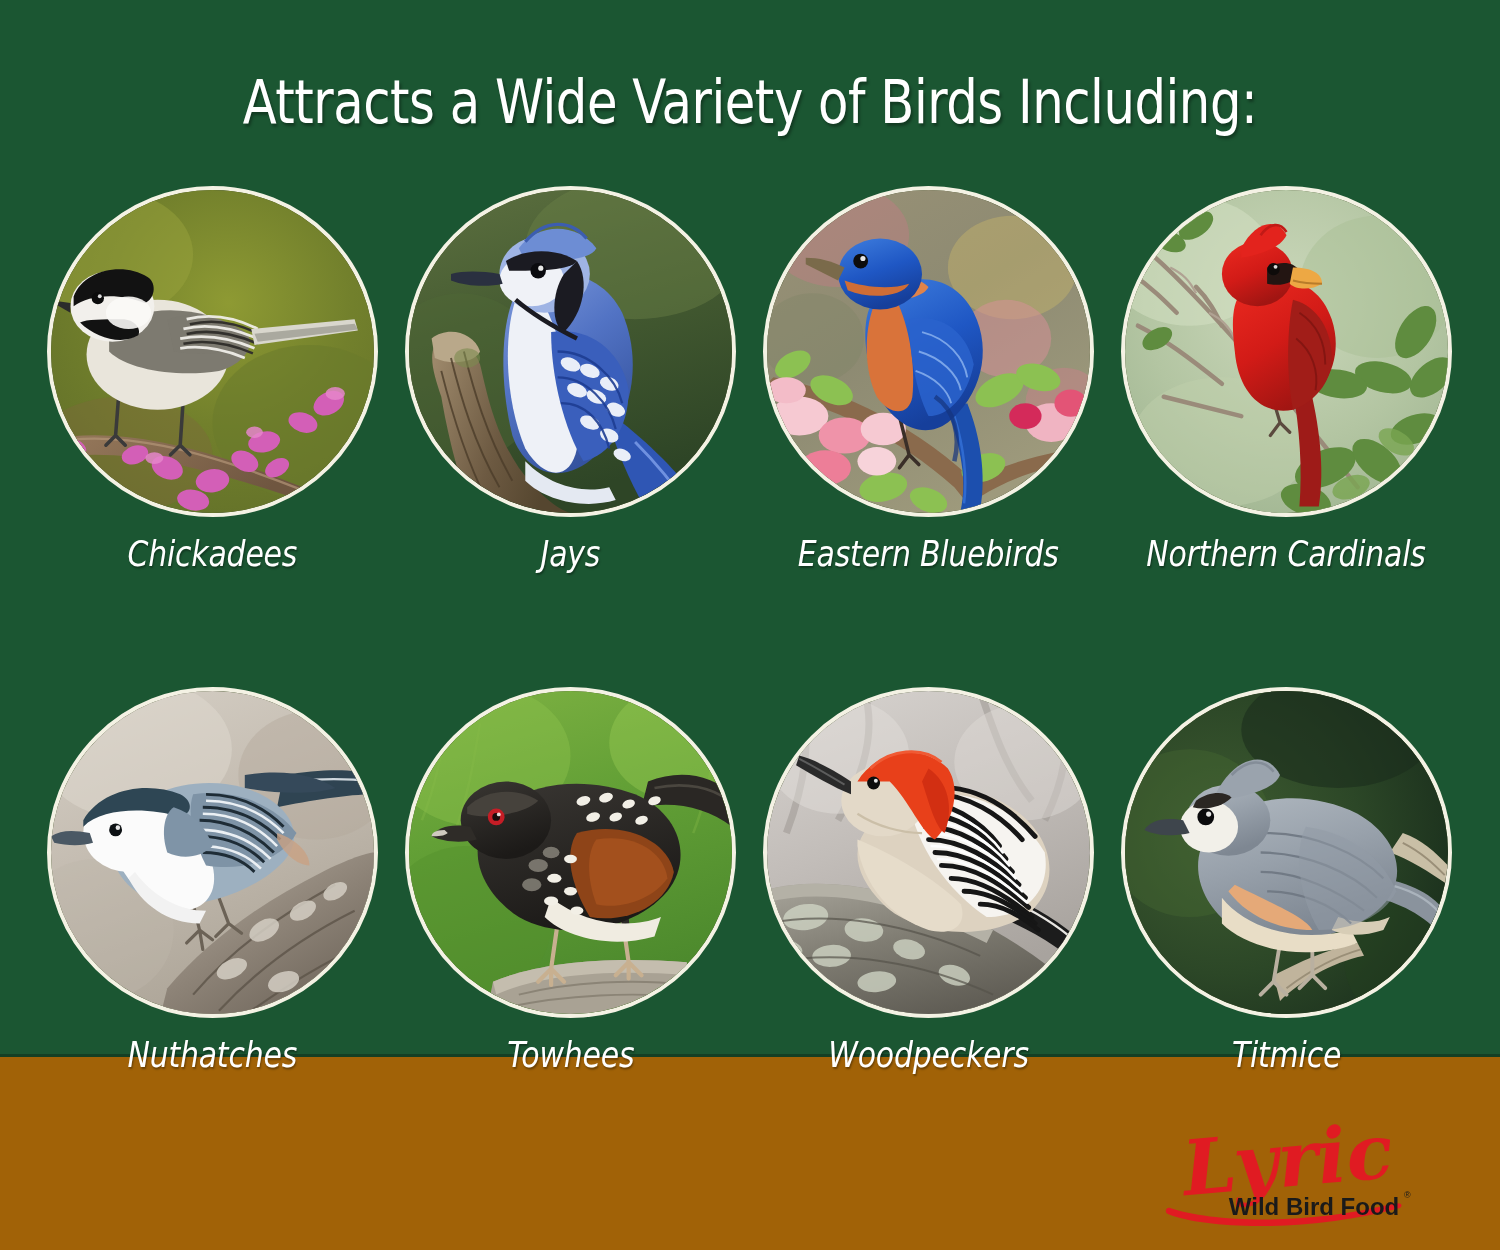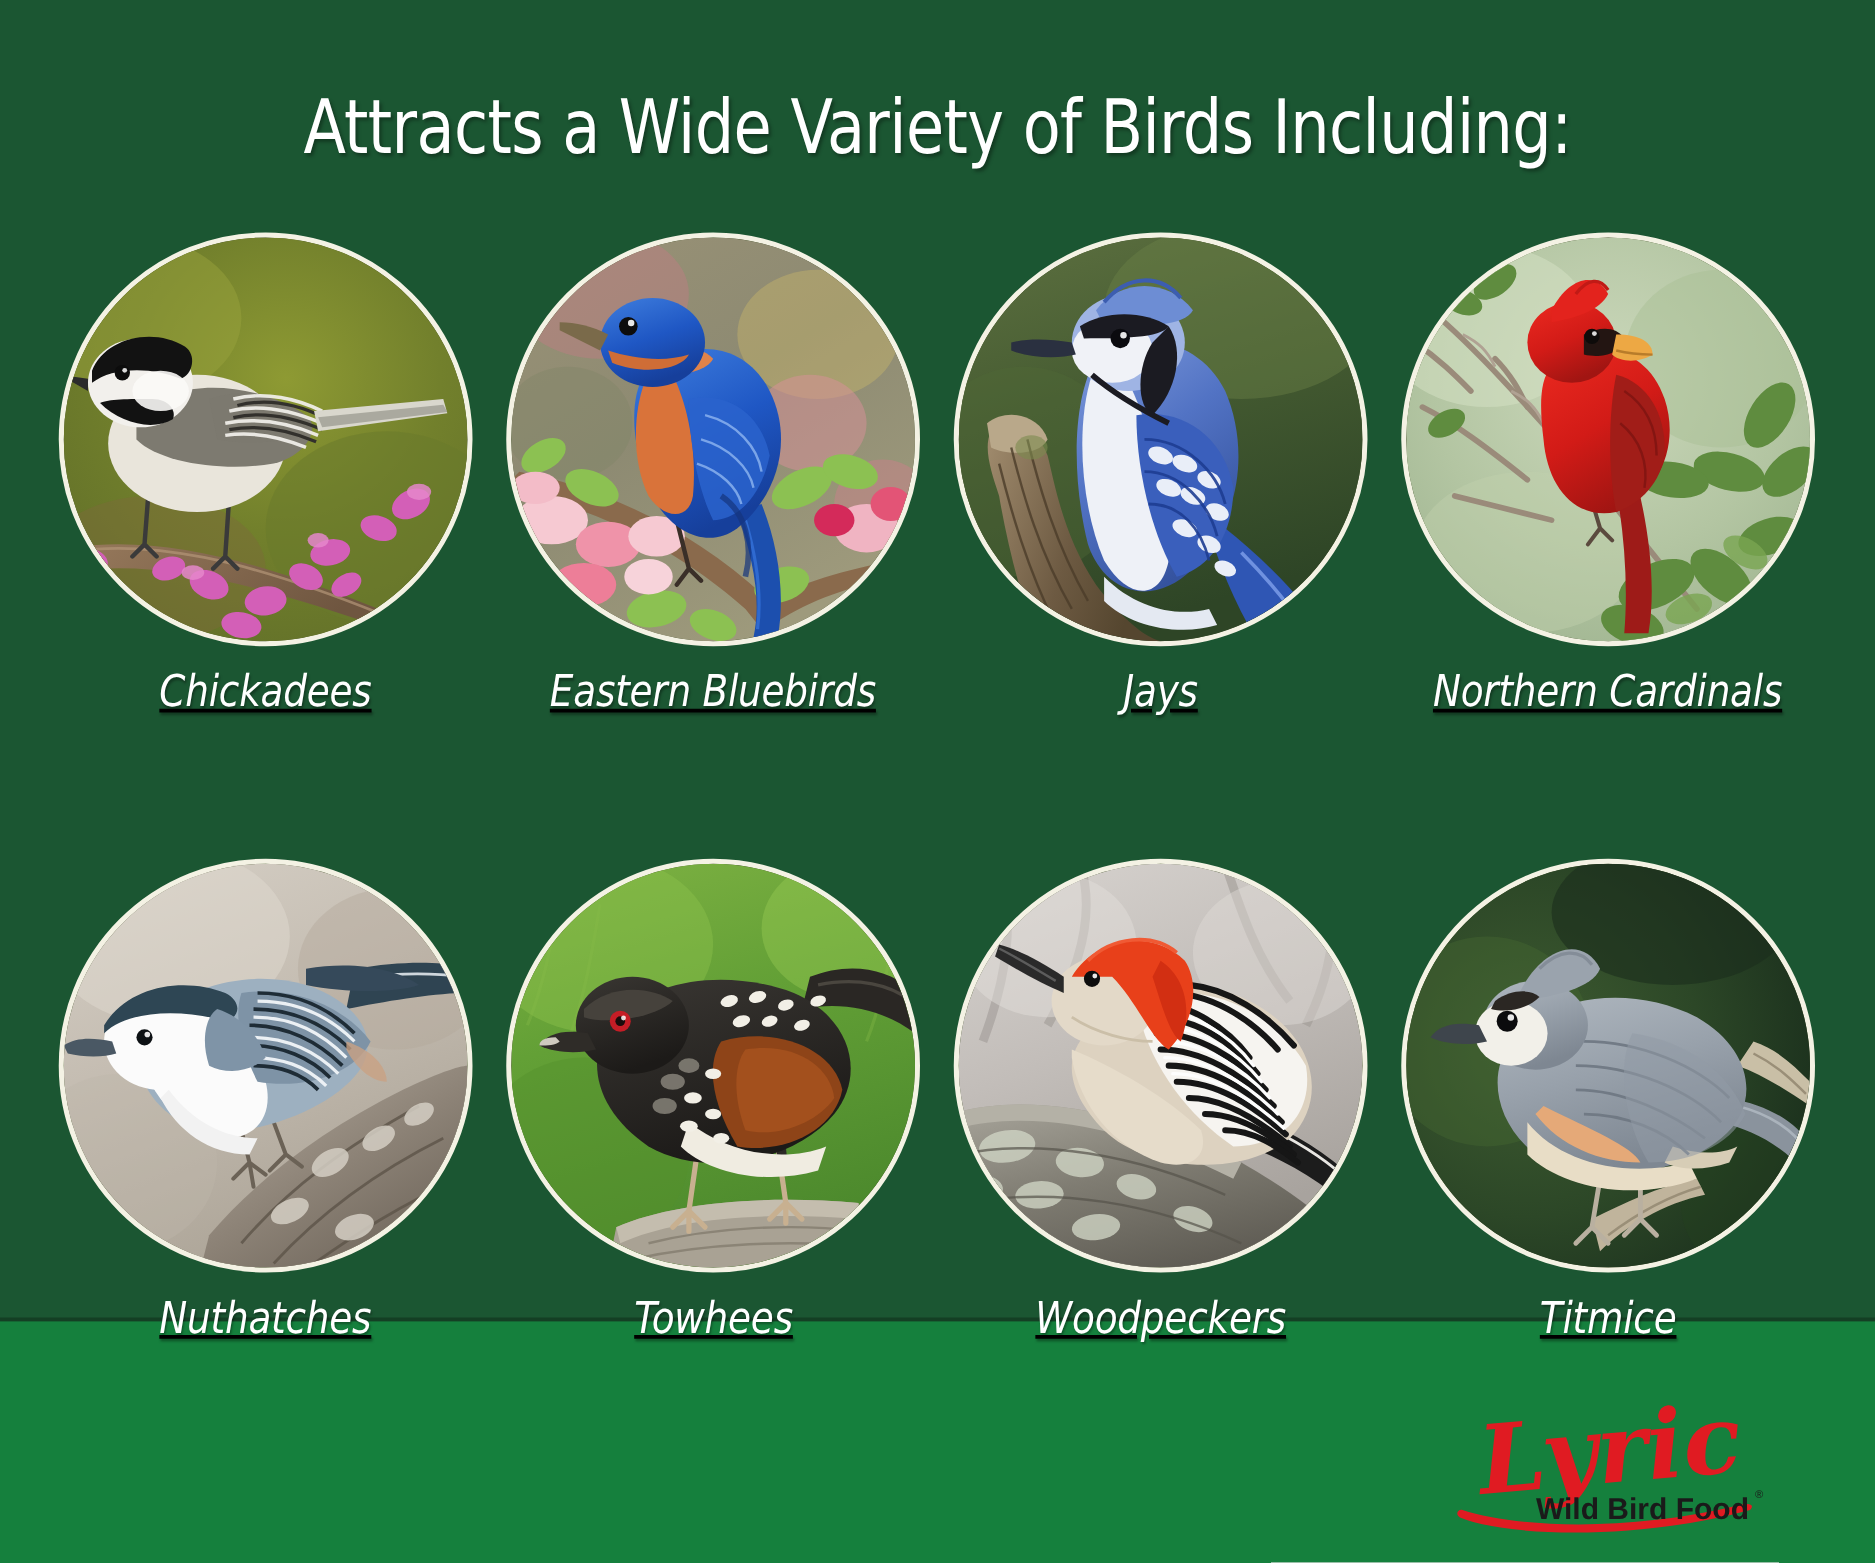--- a/index.html
+++ b/index.html
@@ -10,21 +10,21 @@
   body {
     width: 1500px;
     height: 1250px;
     font-family: "Liberation Sans", sans-serif;
     overflow: hidden;
   }
   .page {
     position: relative;
     width: 1500px;
     height: 1250px;
-    background: #15803d;
+    background: #a16207;
   }
   .green-panel {
     position: absolute;
     left: 0;
     top: 0;
     width: 1500px;
     height: 1057px;
     background: #1b5632;
     border-bottom: 3px solid #143f24;
     box-sizing: border-box;
@@ -48,21 +48,20 @@
   }
   .grid {
     position: absolute;
     left: 47px;
     top: 186px;
     width: 1406px;
   }
   .row {
     display: flex;
     gap: 27px;
-    text-decoration: underline;
   }
   .row.second { margin-top: 114px; }
   .cell {
     width: 331px;
     display: flex;
     flex-direction: column;
     align-items: center;
   }
   .photo-circle {
     width: 331px;
@@ -181,95 +180,20 @@
             <ellipse cx="24" cy="38" rx="7" ry="5" fill="#fbfaf7" opacity="0.9"></ellipse>
           </svg>
         </div>
         <div class="caption">Chickadees</div>
       </div>
 
       <div class="cell">
         <div class="photo-circle">
           <svg viewBox="0 0 100 100" preserveAspectRatio="xMidYMid slice">
             <defs>
-              <linearGradient id="bbbg" x1="0" y1="0" x2="0.6" y2="1">
-                <stop offset="0%" stop-color="#9a9276"></stop>
-                <stop offset="50%" stop-color="#8d8a72"></stop>
-                <stop offset="100%" stop-color="#9e9a7c"></stop>
-              </linearGradient>
-              <linearGradient id="bbblue" x1="0" y1="0" x2="0.4" y2="1">
-                <stop offset="0%" stop-color="#3f7ede"></stop>
-                <stop offset="55%" stop-color="#1f57c4"></stop>
-                <stop offset="100%" stop-color="#163f9b"></stop>
-              </linearGradient>
-            </defs>
-            <rect width="100" height="100" fill="url(#bbbg)"></rect>
-            <ellipse cx="22" cy="14" rx="22" ry="16" fill="#c07d86" opacity="0.45"></ellipse>
-            <ellipse cx="76" cy="24" rx="20" ry="16" fill="#cdb96a" opacity="0.4"></ellipse>
-            <ellipse cx="74" cy="46" rx="14" ry="12" fill="#d98f9a" opacity="0.5"></ellipse>
-            <ellipse cx="92" cy="66" rx="12" ry="11" fill="#cf7f8c" opacity="0.45"></ellipse>
-            <ellipse cx="14" cy="46" rx="16" ry="14" fill="#7f8466" opacity="0.4"></ellipse>
-
-            <path d="M-2 62 C 18 66, 40 76, 58 92 L 62 97 L 66 92 C 48 74, 24 62, 2 58 Z" fill="#8a6a4c"></path>
-            <path d="M62 90 C 72 86, 82 82, 96 80 L 97 84 C 84 86, 74 90, 66 95 Z" fill="#8a6a4c"></path>
-
-            <g fill="#8cc152">
-              <ellipse cx="72" cy="62" rx="8" ry="4.4" transform="rotate(-26 72 62)"></ellipse>
-              <ellipse cx="84" cy="58" rx="7" ry="4" transform="rotate(16 84 58)"></ellipse>
-              <ellipse cx="67" cy="86" rx="7" ry="4.2" transform="rotate(-18 67 86)"></ellipse>
-              <ellipse cx="20" cy="62" rx="7" ry="4" transform="rotate(24 20 62)"></ellipse>
-              <ellipse cx="36" cy="92" rx="7.5" ry="4.4" transform="rotate(-12 36 92)"></ellipse>
-              <ellipse cx="50" cy="96" rx="6" ry="3.6" transform="rotate(20 50 96)"></ellipse>
-              <ellipse cx="8" cy="54" rx="6" ry="3.6" transform="rotate(-30 8 54)"></ellipse>
-            </g>
-
-            <g>
-              <ellipse cx="10" cy="70" rx="9" ry="6" fill="#f6c9d2"></ellipse>
-              <ellipse cx="24" cy="76" rx="8" ry="5.6" fill="#ef93a9"></ellipse>
-              <ellipse cx="36" cy="74" rx="7" ry="5" fill="#f6c9d2"></ellipse>
-              <ellipse cx="18" cy="86" rx="8" ry="5.4" fill="#ed7e98"></ellipse>
-              <ellipse cx="34" cy="84" rx="6" ry="4.4" fill="#f7d3da"></ellipse>
-              <ellipse cx="88" cy="72" rx="8" ry="6" fill="#f0b4c2"></ellipse>
-              <ellipse cx="80" cy="70" rx="5" ry="4" fill="#d42a5a"></ellipse>
-              <ellipse cx="94" cy="66" rx="5" ry="4.2" fill="#e35476"></ellipse>
-              <ellipse cx="6" cy="62" rx="6" ry="4" fill="#f3bcc8"></ellipse>
-            </g>
-
-            <path d="M56 68 C 60 80, 62 90, 60 99 L 66 99 C 68 88, 66 76, 62 66 Z" fill="#1c4fae"></path>
-            <path d="M58 70 C 61 80, 62 89, 61 97" stroke="#2f6ad0" stroke-width="0.8" fill="none"></path>
-
-            <path d="M40 66 L 44 82 M44 82 L 41 86 M44 82 L 47 85" stroke="#3a2f28" stroke-width="1.1" fill="none" stroke-linecap="round"></path>
-
-            <path d="M33 34 C 44 24, 58 26, 64 38 C 70 50, 66 64, 56 72 C 48 78, 38 72, 34 62 C 30 52, 29 40, 33 34 Z" fill="url(#bbblue)"></path>
-
-            <path d="M33 36 C 30 44, 30 56, 34 64 C 38 70, 44 70, 45 64 C 46 54, 44 42, 40 34 Z" fill="#d9733a"></path>
-            <path d="M33 30 C 38 26, 46 26, 50 30 C 48 34, 38 35, 33 33 Z" fill="#e0834a"></path>
-
-            <path d="M44 40 C 54 38, 62 44, 64 54 C 62 64, 56 70, 50 70 C 46 62, 44 50, 44 40 Z" fill="#2a63cd" opacity="0.85"></path>
-            <g stroke="#8fb6f0" stroke-width="0.6" fill="none" opacity="0.8">
-              <path d="M48 44 C 56 46, 61 52, 62 58"></path>
-              <path d="M47 50 C 54 52, 59 57, 60 62"></path>
-              <path d="M46 56 C 52 58, 56 62, 57 66"></path>
-            </g>
-            <path d="M52 64 C 58 68, 60 76, 58 84" stroke="#16357e" stroke-width="1.4" fill="none" opacity="0.7"></path>
-
-            <ellipse cx="35" cy="26" rx="13" ry="11" fill="url(#bbblue)"></ellipse>
-            <path d="M24 24 C 20 22, 16 21, 12 21 L 12 23 L 22 28 Z" fill="#7a6a4a"></path>
-            <circle cx="29" cy="22" r="2.3" fill="#0d0d0d"></circle>
-            <circle cx="29.7" cy="21.2" r="0.8" fill="#ffffff" opacity="0.9"></circle>
-            <path d="M24 28 C 30 30, 38 31, 44 29 C 42 33, 32 34, 25 31 Z" fill="#cf6d36"></path>
-          </svg>
-        </div>
-        <div class="caption">Eastern Bluebirds</div>
-      </div>
-
-      <div class="cell">
-        <div class="photo-circle">
-          <svg viewBox="0 0 100 100" preserveAspectRatio="xMidYMid slice">
-            <defs>
               <linearGradient id="bjbg" x1="0" y1="0" x2="0.3" y2="1">
                 <stop offset="0%" stop-color="#5d7040"></stop>
                 <stop offset="45%" stop-color="#465c32"></stop>
                 <stop offset="100%" stop-color="#2e4526"></stop>
               </linearGradient>
               <linearGradient id="bjblue" x1="0" y1="0" x2="0.5" y2="1">
                 <stop offset="0%" stop-color="#7f9bdc"></stop>
                 <stop offset="50%" stop-color="#5273c4"></stop>
                 <stop offset="100%" stop-color="#35539f"></stop>
               </linearGradient>
@@ -327,20 +251,95 @@
             <path d="M30 22 C 36 18, 46 18, 52 22 C 50 25, 40 25, 31 25 Z" fill="#1b1b22"></path>
             <path d="M52 22 C 56 28, 54 38, 48 44 C 44 42, 44 32, 48 26 Z" fill="#1b1b22"></path>
             <path d="M33 34 C 40 40, 48 44, 52 46" stroke="#1b1b22" stroke-width="1.4" fill="none"></path>
             <circle cx="40" cy="25" r="2.4" fill="#0b0b0f"></circle>
             <circle cx="40.8" cy="24.2" r="0.8" fill="#ffffff" opacity="0.9"></circle>
 
             <path d="M28 26 C 22 25, 17 25, 13 26 L 13 28 C 18 30, 25 30, 29 29 Z" fill="#2a3040"></path>
           </svg>
         </div>
         <div class="caption">Jays</div>
+      </div>
+
+      <div class="cell">
+        <div class="photo-circle">
+          <svg viewBox="0 0 100 100" preserveAspectRatio="xMidYMid slice">
+            <defs>
+              <linearGradient id="bbbg" x1="0" y1="0" x2="0.6" y2="1">
+                <stop offset="0%" stop-color="#9a9276"></stop>
+                <stop offset="50%" stop-color="#8d8a72"></stop>
+                <stop offset="100%" stop-color="#9e9a7c"></stop>
+              </linearGradient>
+              <linearGradient id="bbblue" x1="0" y1="0" x2="0.4" y2="1">
+                <stop offset="0%" stop-color="#3f7ede"></stop>
+                <stop offset="55%" stop-color="#1f57c4"></stop>
+                <stop offset="100%" stop-color="#163f9b"></stop>
+              </linearGradient>
+            </defs>
+            <rect width="100" height="100" fill="url(#bbbg)"></rect>
+            <ellipse cx="22" cy="14" rx="22" ry="16" fill="#c07d86" opacity="0.45"></ellipse>
+            <ellipse cx="76" cy="24" rx="20" ry="16" fill="#cdb96a" opacity="0.4"></ellipse>
+            <ellipse cx="74" cy="46" rx="14" ry="12" fill="#d98f9a" opacity="0.5"></ellipse>
+            <ellipse cx="92" cy="66" rx="12" ry="11" fill="#cf7f8c" opacity="0.45"></ellipse>
+            <ellipse cx="14" cy="46" rx="16" ry="14" fill="#7f8466" opacity="0.4"></ellipse>
+
+            <path d="M-2 62 C 18 66, 40 76, 58 92 L 62 97 L 66 92 C 48 74, 24 62, 2 58 Z" fill="#8a6a4c"></path>
+            <path d="M62 90 C 72 86, 82 82, 96 80 L 97 84 C 84 86, 74 90, 66 95 Z" fill="#8a6a4c"></path>
+
+            <g fill="#8cc152">
+              <ellipse cx="72" cy="62" rx="8" ry="4.4" transform="rotate(-26 72 62)"></ellipse>
+              <ellipse cx="84" cy="58" rx="7" ry="4" transform="rotate(16 84 58)"></ellipse>
+              <ellipse cx="67" cy="86" rx="7" ry="4.2" transform="rotate(-18 67 86)"></ellipse>
+              <ellipse cx="20" cy="62" rx="7" ry="4" transform="rotate(24 20 62)"></ellipse>
+              <ellipse cx="36" cy="92" rx="7.5" ry="4.4" transform="rotate(-12 36 92)"></ellipse>
+              <ellipse cx="50" cy="96" rx="6" ry="3.6" transform="rotate(20 50 96)"></ellipse>
+              <ellipse cx="8" cy="54" rx="6" ry="3.6" transform="rotate(-30 8 54)"></ellipse>
+            </g>
+
+            <g>
+              <ellipse cx="10" cy="70" rx="9" ry="6" fill="#f6c9d2"></ellipse>
+              <ellipse cx="24" cy="76" rx="8" ry="5.6" fill="#ef93a9"></ellipse>
+              <ellipse cx="36" cy="74" rx="7" ry="5" fill="#f6c9d2"></ellipse>
+              <ellipse cx="18" cy="86" rx="8" ry="5.4" fill="#ed7e98"></ellipse>
+              <ellipse cx="34" cy="84" rx="6" ry="4.4" fill="#f7d3da"></ellipse>
+              <ellipse cx="88" cy="72" rx="8" ry="6" fill="#f0b4c2"></ellipse>
+              <ellipse cx="80" cy="70" rx="5" ry="4" fill="#d42a5a"></ellipse>
+              <ellipse cx="94" cy="66" rx="5" ry="4.2" fill="#e35476"></ellipse>
+              <ellipse cx="6" cy="62" rx="6" ry="4" fill="#f3bcc8"></ellipse>
+            </g>
+
+            <path d="M56 68 C 60 80, 62 90, 60 99 L 66 99 C 68 88, 66 76, 62 66 Z" fill="#1c4fae"></path>
+            <path d="M58 70 C 61 80, 62 89, 61 97" stroke="#2f6ad0" stroke-width="0.8" fill="none"></path>
+
+            <path d="M40 66 L 44 82 M44 82 L 41 86 M44 82 L 47 85" stroke="#3a2f28" stroke-width="1.1" fill="none" stroke-linecap="round"></path>
+
+            <path d="M33 34 C 44 24, 58 26, 64 38 C 70 50, 66 64, 56 72 C 48 78, 38 72, 34 62 C 30 52, 29 40, 33 34 Z" fill="url(#bbblue)"></path>
+
+            <path d="M33 36 C 30 44, 30 56, 34 64 C 38 70, 44 70, 45 64 C 46 54, 44 42, 40 34 Z" fill="#d9733a"></path>
+            <path d="M33 30 C 38 26, 46 26, 50 30 C 48 34, 38 35, 33 33 Z" fill="#e0834a"></path>
+
+            <path d="M44 40 C 54 38, 62 44, 64 54 C 62 64, 56 70, 50 70 C 46 62, 44 50, 44 40 Z" fill="#2a63cd" opacity="0.85"></path>
+            <g stroke="#8fb6f0" stroke-width="0.6" fill="none" opacity="0.8">
+              <path d="M48 44 C 56 46, 61 52, 62 58"></path>
+              <path d="M47 50 C 54 52, 59 57, 60 62"></path>
+              <path d="M46 56 C 52 58, 56 62, 57 66"></path>
+            </g>
+            <path d="M52 64 C 58 68, 60 76, 58 84" stroke="#16357e" stroke-width="1.4" fill="none" opacity="0.7"></path>
+
+            <ellipse cx="35" cy="26" rx="13" ry="11" fill="url(#bbblue)"></ellipse>
+            <path d="M24 24 C 20 22, 16 21, 12 21 L 12 23 L 22 28 Z" fill="#7a6a4a"></path>
+            <circle cx="29" cy="22" r="2.3" fill="#0d0d0d"></circle>
+            <circle cx="29.7" cy="21.2" r="0.8" fill="#ffffff" opacity="0.9"></circle>
+            <path d="M24 28 C 30 30, 38 31, 44 29 C 42 33, 32 34, 25 31 Z" fill="#cf6d36"></path>
+          </svg>
+        </div>
+        <div class="caption">Eastern Bluebirds</div>
       </div>
 
       <div class="cell">
         <div class="photo-circle">
           <svg viewBox="0 0 100 100" preserveAspectRatio="xMidYMid slice">
             <defs>
               <radialGradient id="ncbg" cx="50%" cy="35%" r="80%">
                 <stop offset="0%" stop-color="#cbd8bb"></stop>
                 <stop offset="55%" stop-color="#b3c5a2"></stop>
                 <stop offset="100%" stop-color="#9bb18d"></stop>

